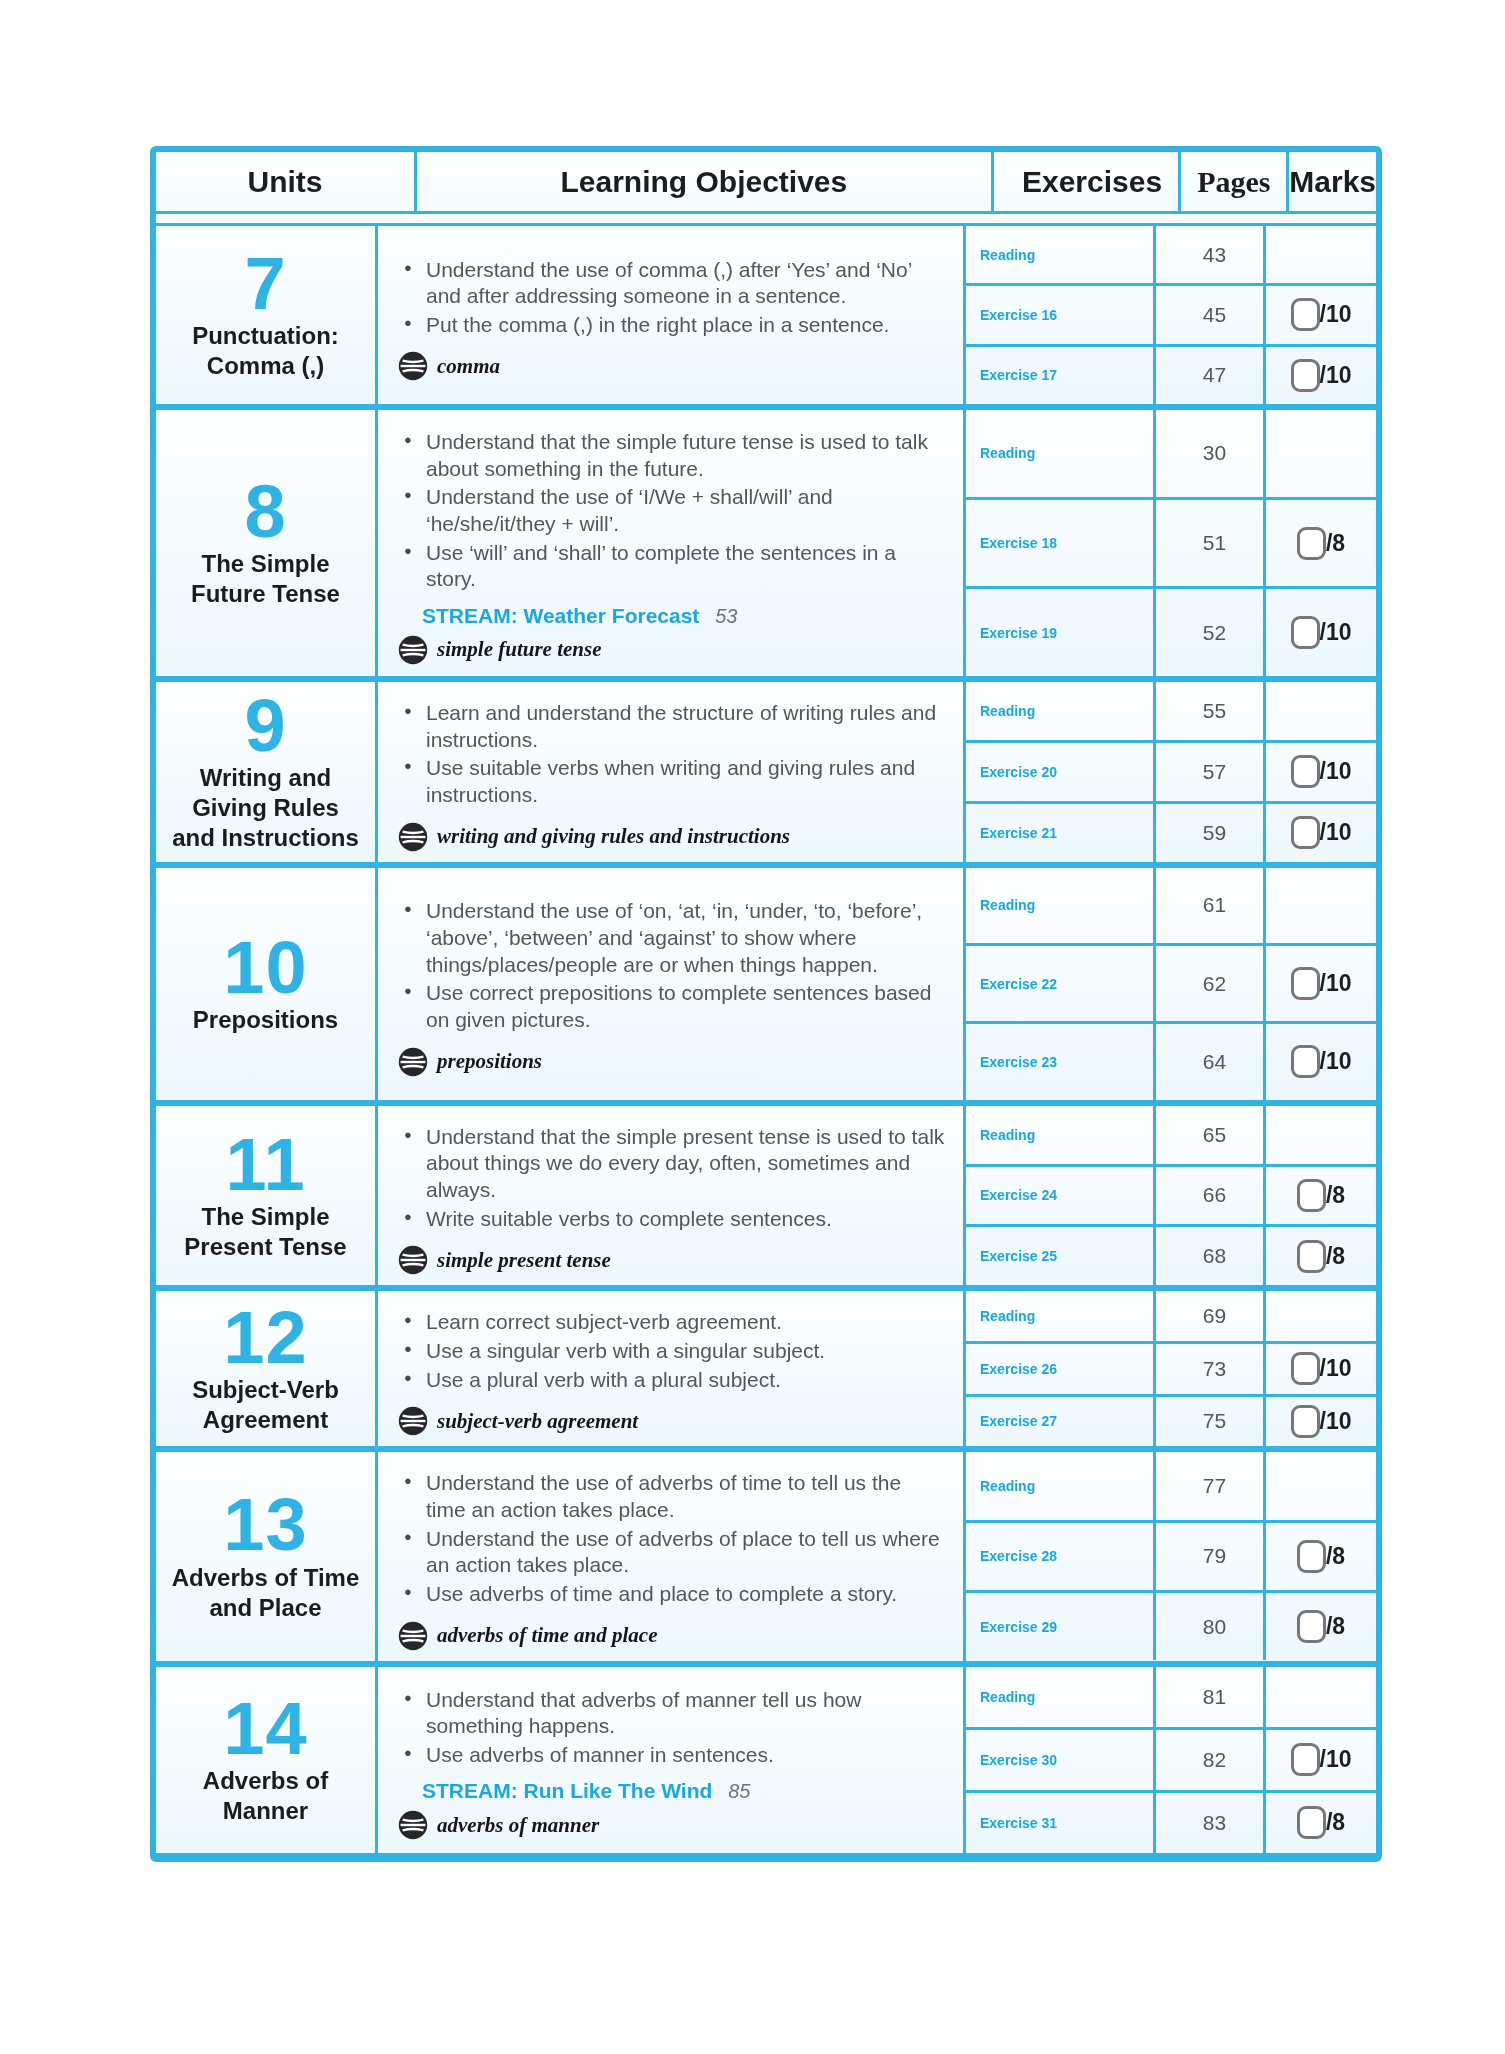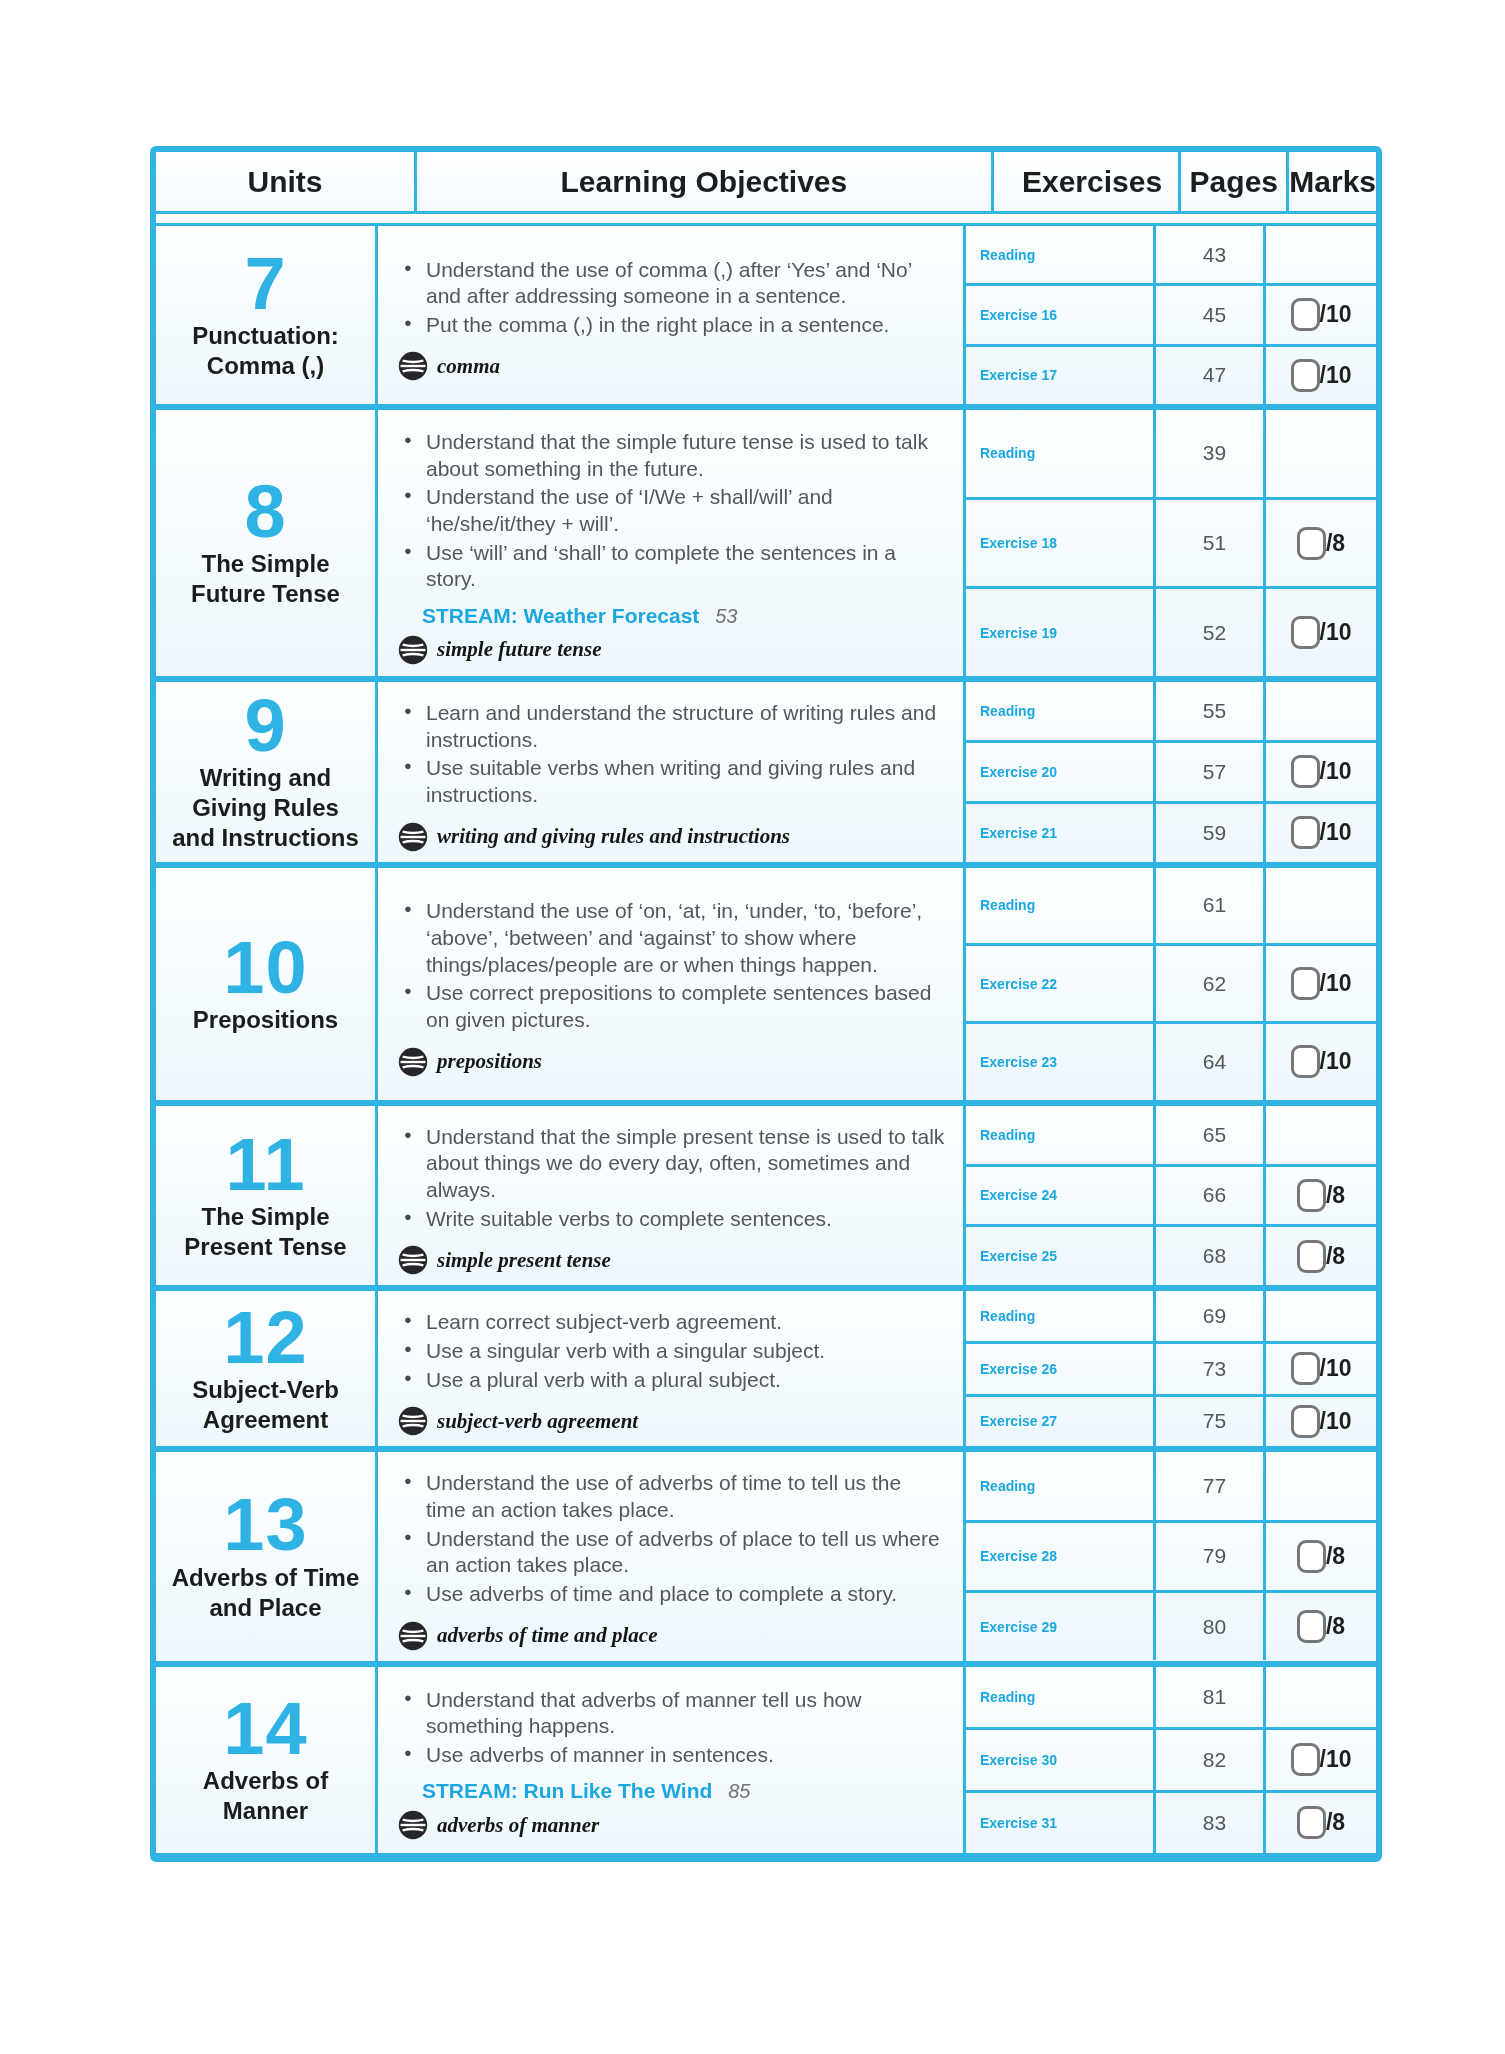--- a/index.html
+++ b/index.html
@@ -27,21 +27,21 @@
     background:linear-gradient(180deg,#ffffff,#f4fbfe);
   }
   .hc{
     display:flex;align-items:center;justify-content:center;
     font-size:30px;font-weight:bold;color:#1c1d1f;
   }
   .hc:not(:last-child){border-right:3px solid var(--cyan);}
   .w-units{width:266px;}
   .w-obj{width:588px;}
   .w-ex{width:191px;padding-left:12px;}
-  .w-page{width:110px;}
+  .w-page{width:110px;font-family:Liberation Serif, serif;}
   .w-marks{flex:1;}
   
   .unit-block{
     display:flex;align-items:stretch;
     border-top:3px solid var(--cyan);border-bottom:3px solid var(--cyan);
     background:linear-gradient(180deg,#fdffff 0%,#edf7fc 100%);
   }
   #units .unit-block:nth-child(1){min-height:184px;}
   #units .unit-block:nth-child(2){min-height:272px;}
   #units .unit-block:nth-child(3){min-height:184px;}
@@ -199,21 +199,21 @@
             <path d="M4.6 20.4 Q15 17.6 25.4 20.4" stroke="#ffffff" stroke-width="2.4" fill="none"></path>
             <circle cx="15" cy="15" r="13.4" fill="none" stroke="#26272a" stroke-width="1.6"></circle>
           </svg>
         </span>
         <span class="tag-text">simple future tense</span>
       </div>
     </div>
     <div class="cell-right">
       <div class="sub-row">
         <div class="sc sc-ex">Reading</div>
-        <div class="sc sc-page">39</div>
+        <div class="sc sc-page">30</div>
         <div class="sc sc-marks">
           
         </div>
       </div>
       <div class="sub-row">
         <div class="sc sc-ex">Exercise 18</div>
         <div class="sc sc-page">51</div>
         <div class="sc sc-marks">
           <span class="marks-wrap">
             <span class="checkbox"></span>

